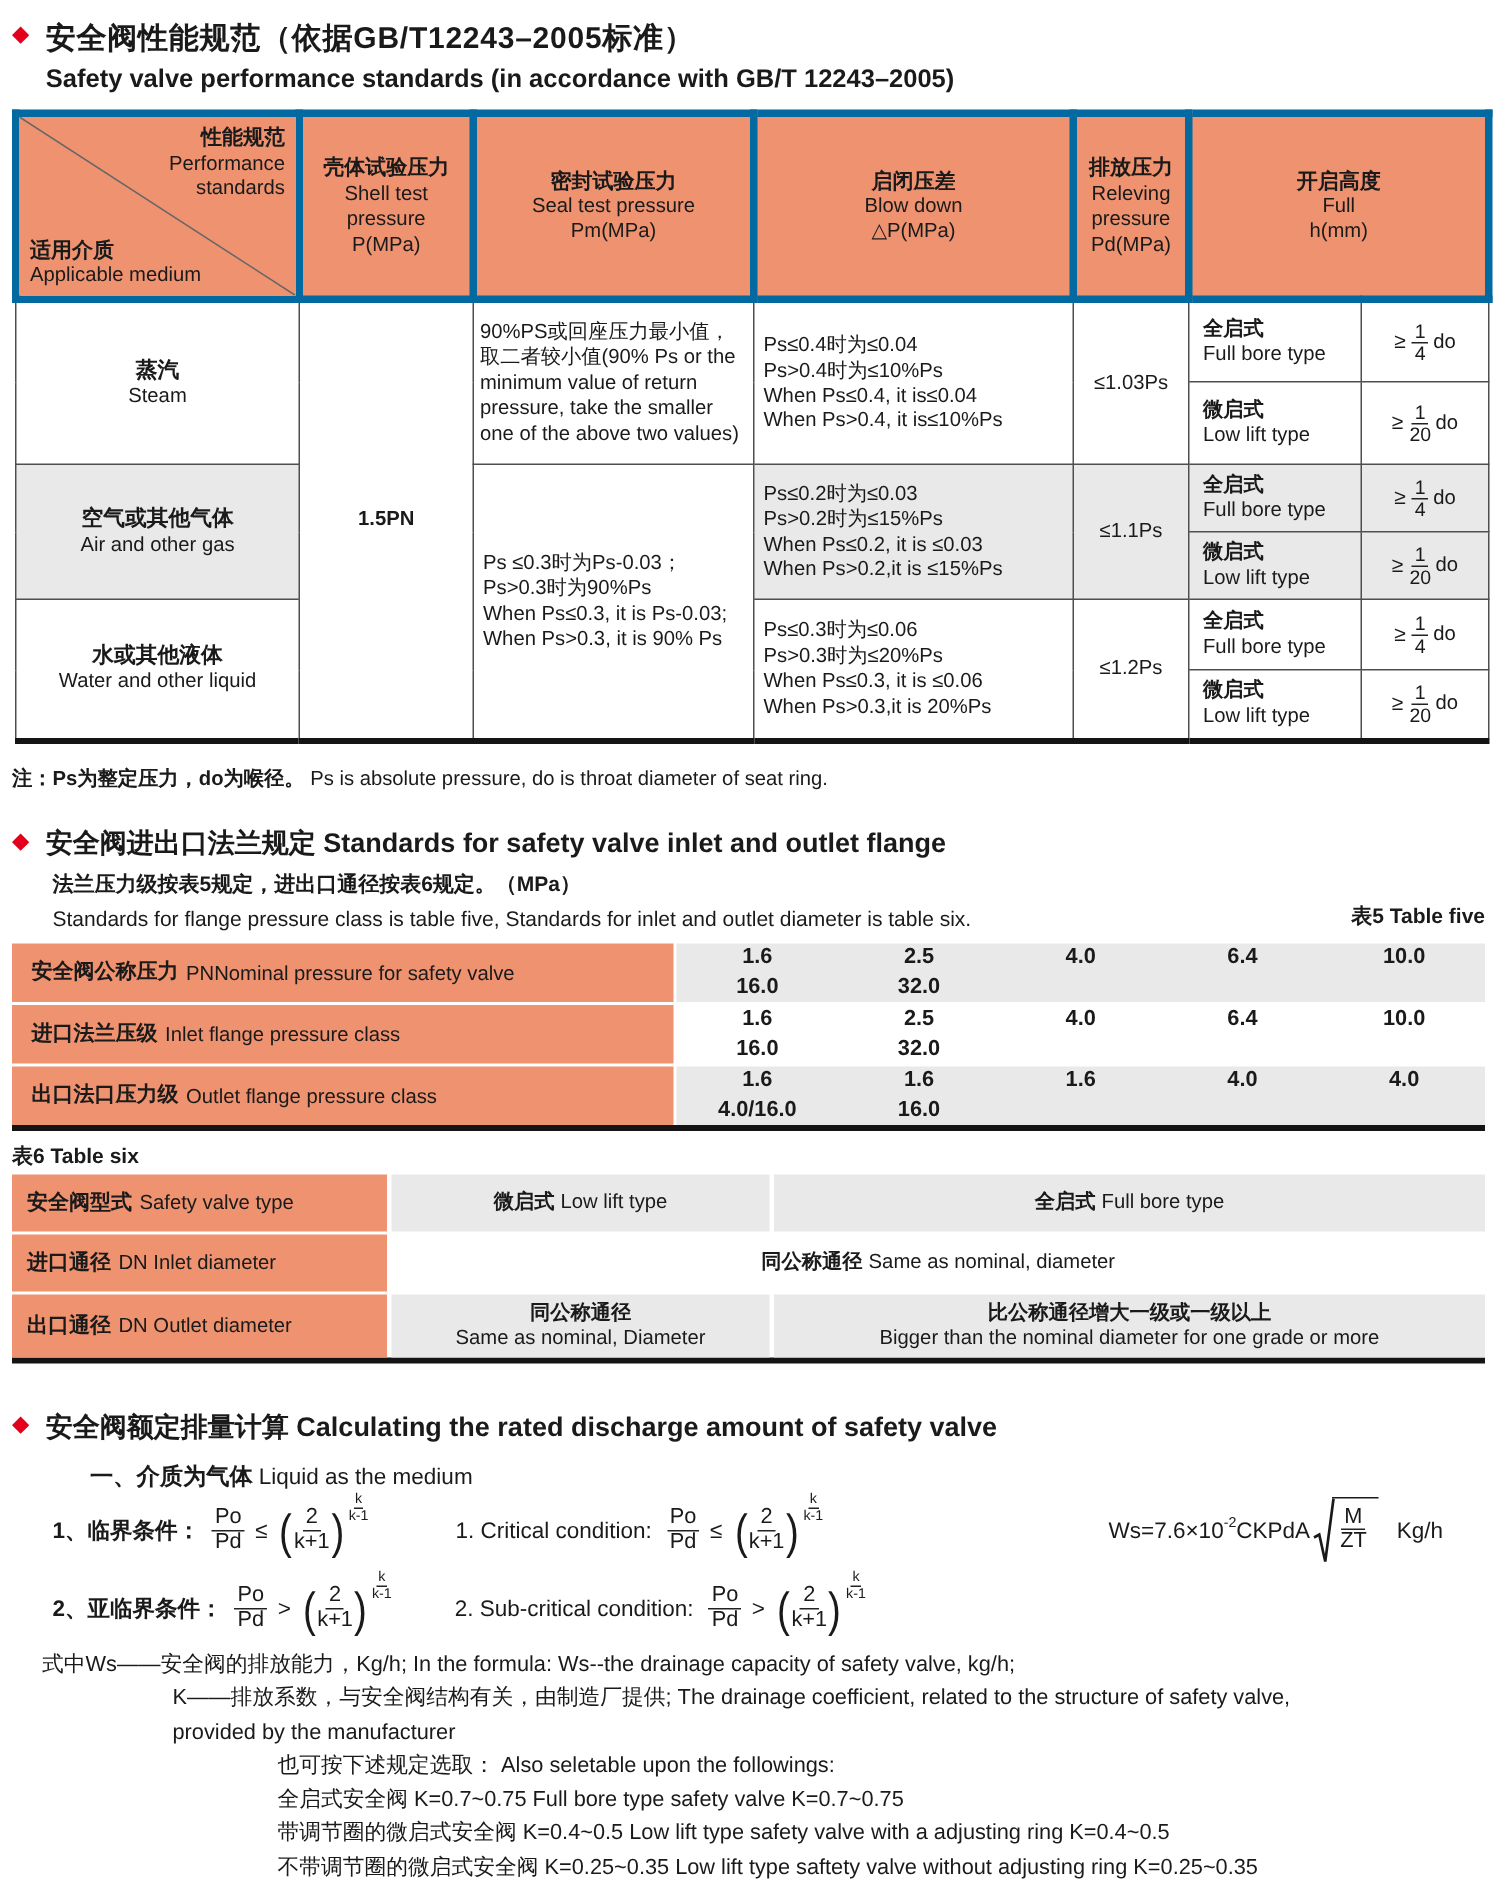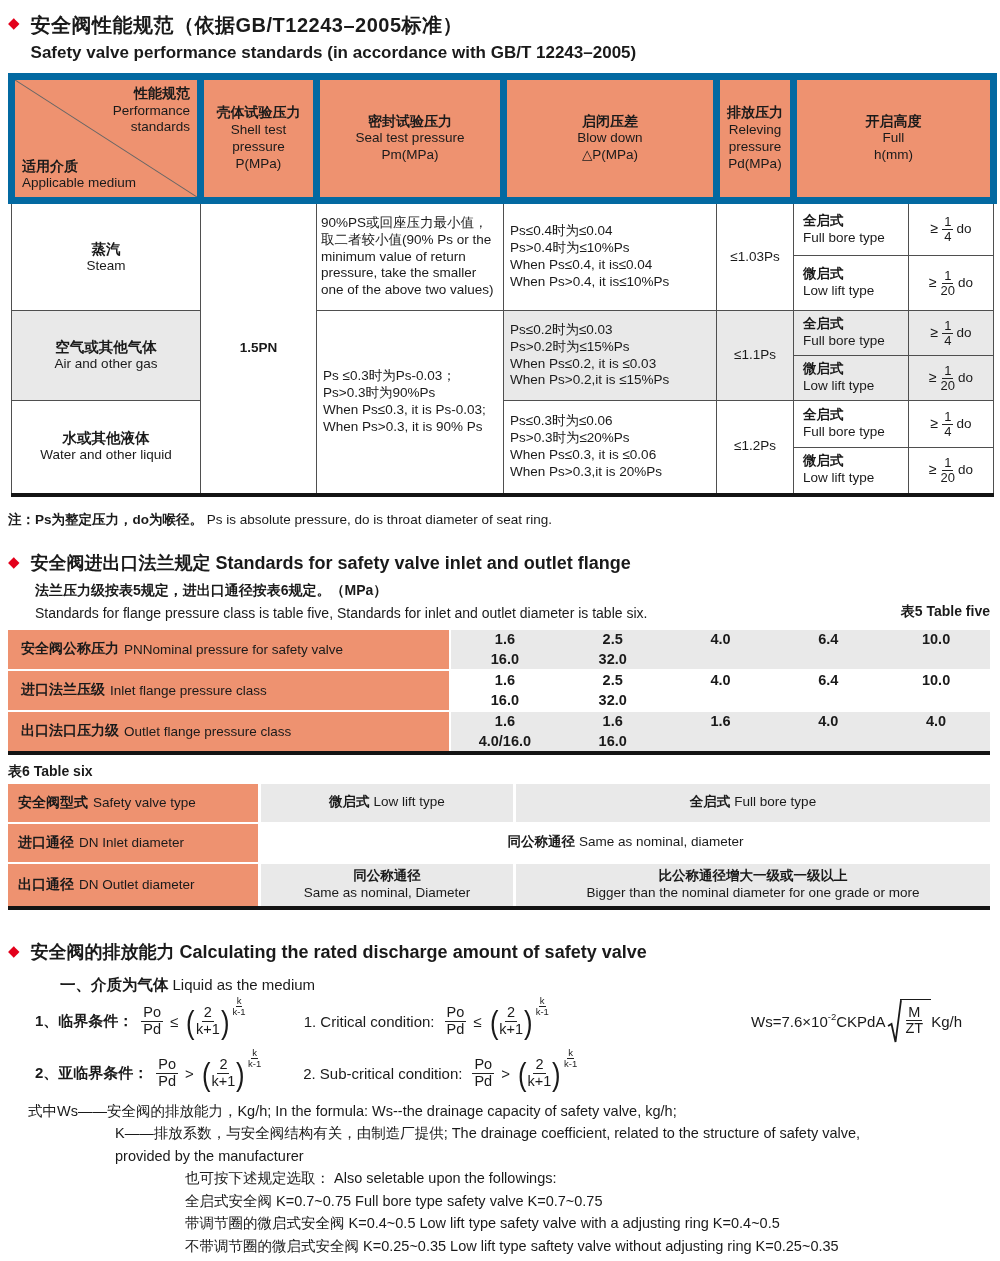--- a/index.html
+++ b/index.html
@@ -23,21 +23,21 @@
 
   
   .sec-head{display:flex;align-items:flex-start}
   .diamond{color:var(--red);font-size:15px;line-height:1.5;margin-right:11px}
   .title-cn{font-size:20px;font-weight:700;letter-spacing:.5px}
   .title-en{font-size:17px;font-weight:700;margin-top:4px}
   .sec2-title{font-size:18px;font-weight:700}
 
   
   table.t1{border-collapse:collapse;table-layout:fixed;width:982px;margin-top:10px}
-  .t1 th{background:var(--salmon);border:7px solid #0369a1;vertical-align:middle;
+  .t1 th{background:var(--salmon);border:5px solid #0369a1;vertical-align:middle;
          text-align:center;font-size:13.5px;font-weight:400;line-height:1.25;padding:2px}
   .t1 th .cnb{font-size:14px}
   .t1 td{border:1px solid var(--line);vertical-align:middle;font-size:13.5px;line-height:1.25}
   .t1 .w{background:#fff}
   .t1 .g{background:var(--grey)}
   .t1 .bb{border-bottom:4px solid var(--thick)}
   .corner{position:relative;padding:0}
   .corner svg{position:absolute;inset:0;width:100%;height:100%}
   .c-top{position:absolute;top:5px;right:7px;text-align:right;line-height:1.25}
   .c-bot{position:absolute;bottom:5px;left:7px;text-align:left;line-height:1.25}
@@ -108,21 +108,21 @@
   .f-op{margin:0 7px;font-size:15px}
   .paren{font-size:32px;font-weight:400;line-height:0;transform:scaleX(.8)}
   .f-exp{display:inline-flex;flex-direction:column;align-items:center;line-height:1.1;
          font-size:9.5px;transform:translateY(-15px);margin-left:2px}
   .f-exp .n{border-bottom:1px solid #222;padding:0 1px}
   .ws{margin-left:auto;margin-right:28px;display:flex;align-items:center;font-size:15px}
   .ws sup{font-size:9.5px;vertical-align:super;transform:translateY(-5px);display:inline-block}
   .sqrt{display:inline-flex;align-items:flex-start;margin-left:2px}
   .sqrt svg{display:block}
   .radicand{border-top:1.8px solid #1a1a1a;padding:3px 8px 0 5px;margin-left:-2px}
-  .ws-suffix{margin-left:0}
+  .ws-suffix{margin-left:12px}
 
   .f-notes{margin-top:0;font-size:14.5px}
   .f-notes div{line-height:22.5px}
   .ind0{padding-left:20px}
   .ind1{padding-left:107px}
   .ind2{padding-left:177px}
 </style>
 </head>
 <body>
 
@@ -405,21 +405,21 @@
         <div class="cnb">比公称通径增大一级或一级以上</div>
           <div>Bigger than the nominal diameter for one grade or more</div>
       </div>
     </div>
     <div class="blackbar"></div>
   </div>
 
   <div class="sec-head s3-head">
     <span class="diamond">◆</span>
     <div class="sec2-title">
-      <span>安全阀的排放能力</span> <span>Calculating the rated discharge amount of safety valve</span>
+      <span>安全阀额定排量计算</span> <span>Calculating the rated discharge amount of safety valve</span>
     </div>
   </div>
   <div class="medium-line">
     <span class="cnb">一、介质为气体</span><span>Liquid as the medium</span>
   </div>
 
   <div class="f-line">
     <span class="f-label-cn">1、临界条件：</span>
     <span class="f-frac">
         <span class="n">Po</span>

